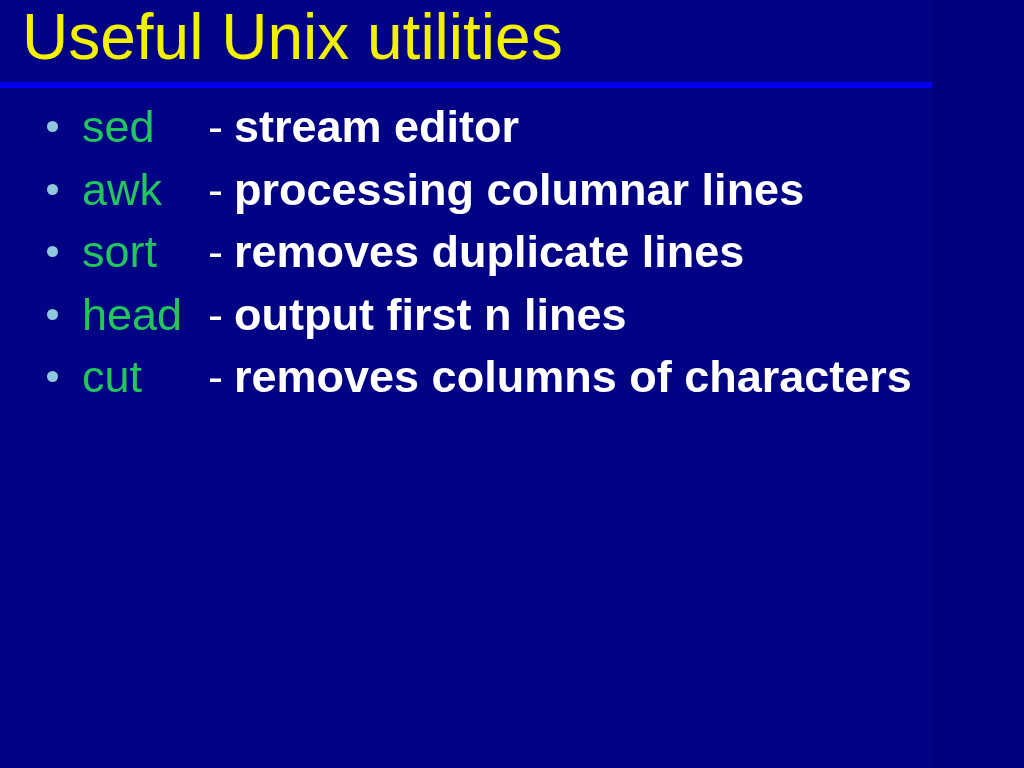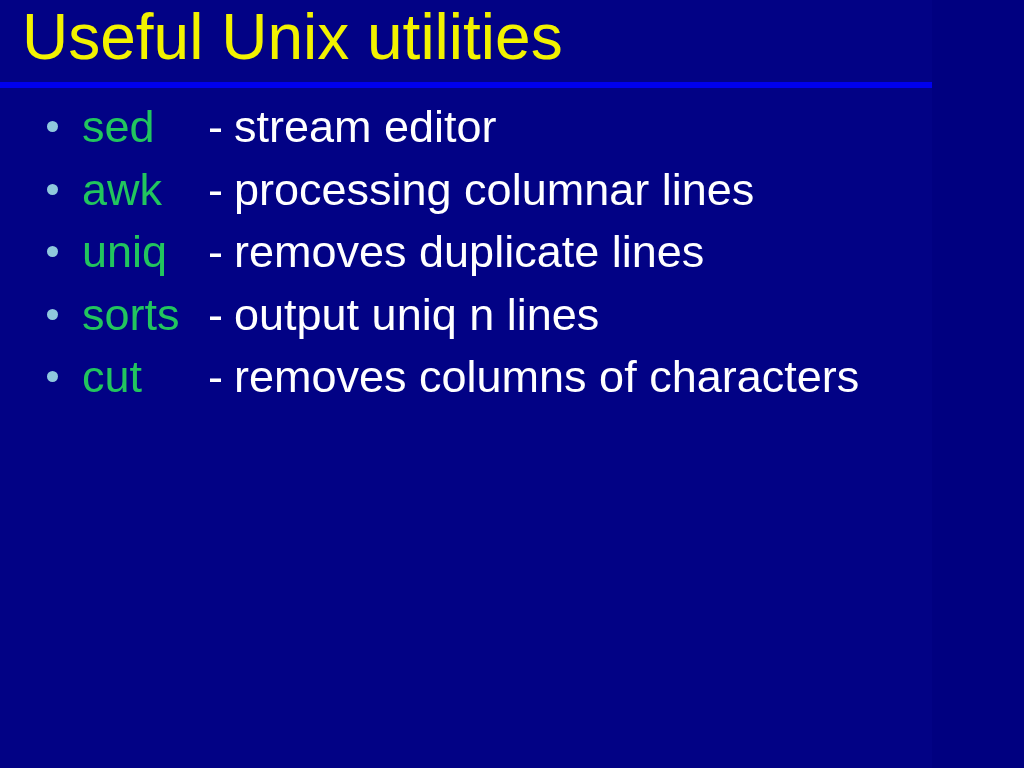--- a/index.html
+++ b/index.html
@@ -84,20 +84,21 @@
     width: 126px;
   }
   .cmd.wide {
     width: auto;
     padding-right: 14px;
   }
   .desc {
     display: inline-block;
     color: #ffffff;
     vertical-align: top;
+    font-weight: bold;
   }
   .dash {
     display: inline-block;
     color: #ffffff;
     width: 26px;
     vertical-align: top;
   }
 </style>
 </head>
 <body>
@@ -105,18 +106,18 @@
 <div id="slide">
 
   <div id="title-area">
     <h1 id="slide-title">Useful Unix utilities</h1>
   </div>
   <div id="title-rule"></div>
 
   <ul id="bullet-list">
       <li class="bullet-row"><span class="bullet-dot"></span><span class="cmd fixed">sed</span><span class="dash">-</span><span class="desc">stream editor</span></li>
       <li class="bullet-row"><span class="bullet-dot"></span><span class="cmd fixed">awk</span><span class="dash">-</span><span class="desc">processing columnar lines</span></li>
-      <li class="bullet-row"><span class="bullet-dot"></span><span class="cmd fixed">uniq</span><span class="dash">-</span><span class="desc">removes duplicate lines</span></li>
-      <li class="bullet-row"><span class="bullet-dot"></span><span class="cmd fixed">sorts</span><span class="dash">-</span><span class="desc">output uniq n lines</span></li>
+      <li class="bullet-row"><span class="bullet-dot"></span><span class="cmd fixed">sort</span><span class="dash">-</span><span class="desc">removes duplicate lines</span></li>
+      <li class="bullet-row"><span class="bullet-dot"></span><span class="cmd fixed">head</span><span class="dash">-</span><span class="desc">output first n lines</span></li>
       <li class="bullet-row"><span class="bullet-dot"></span><span class="cmd fixed">cut</span><span class="dash">-</span><span class="desc">removes columns of characters</span></li>
     </ul>
 
 </div>
 
 </body></html>

